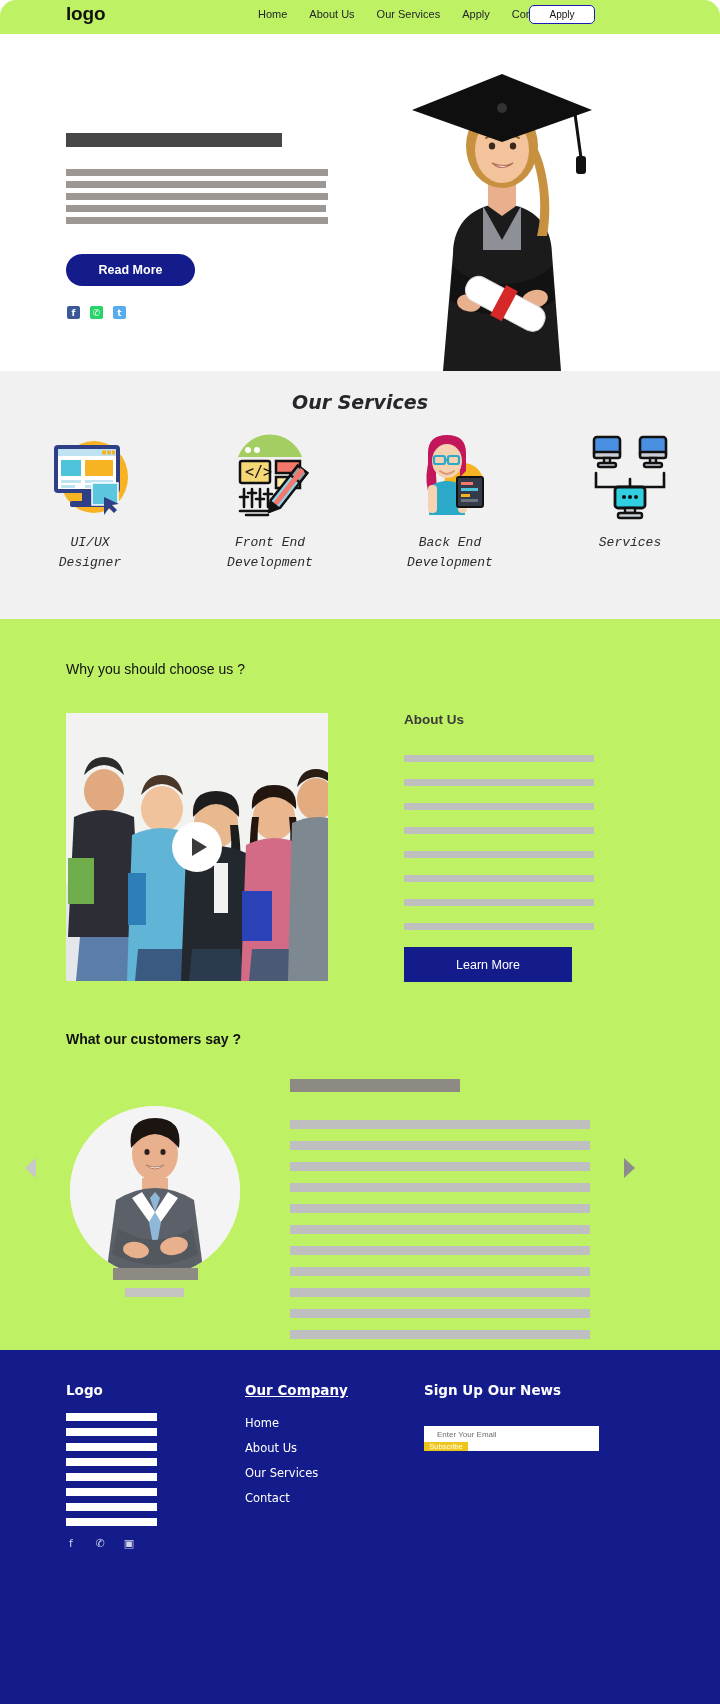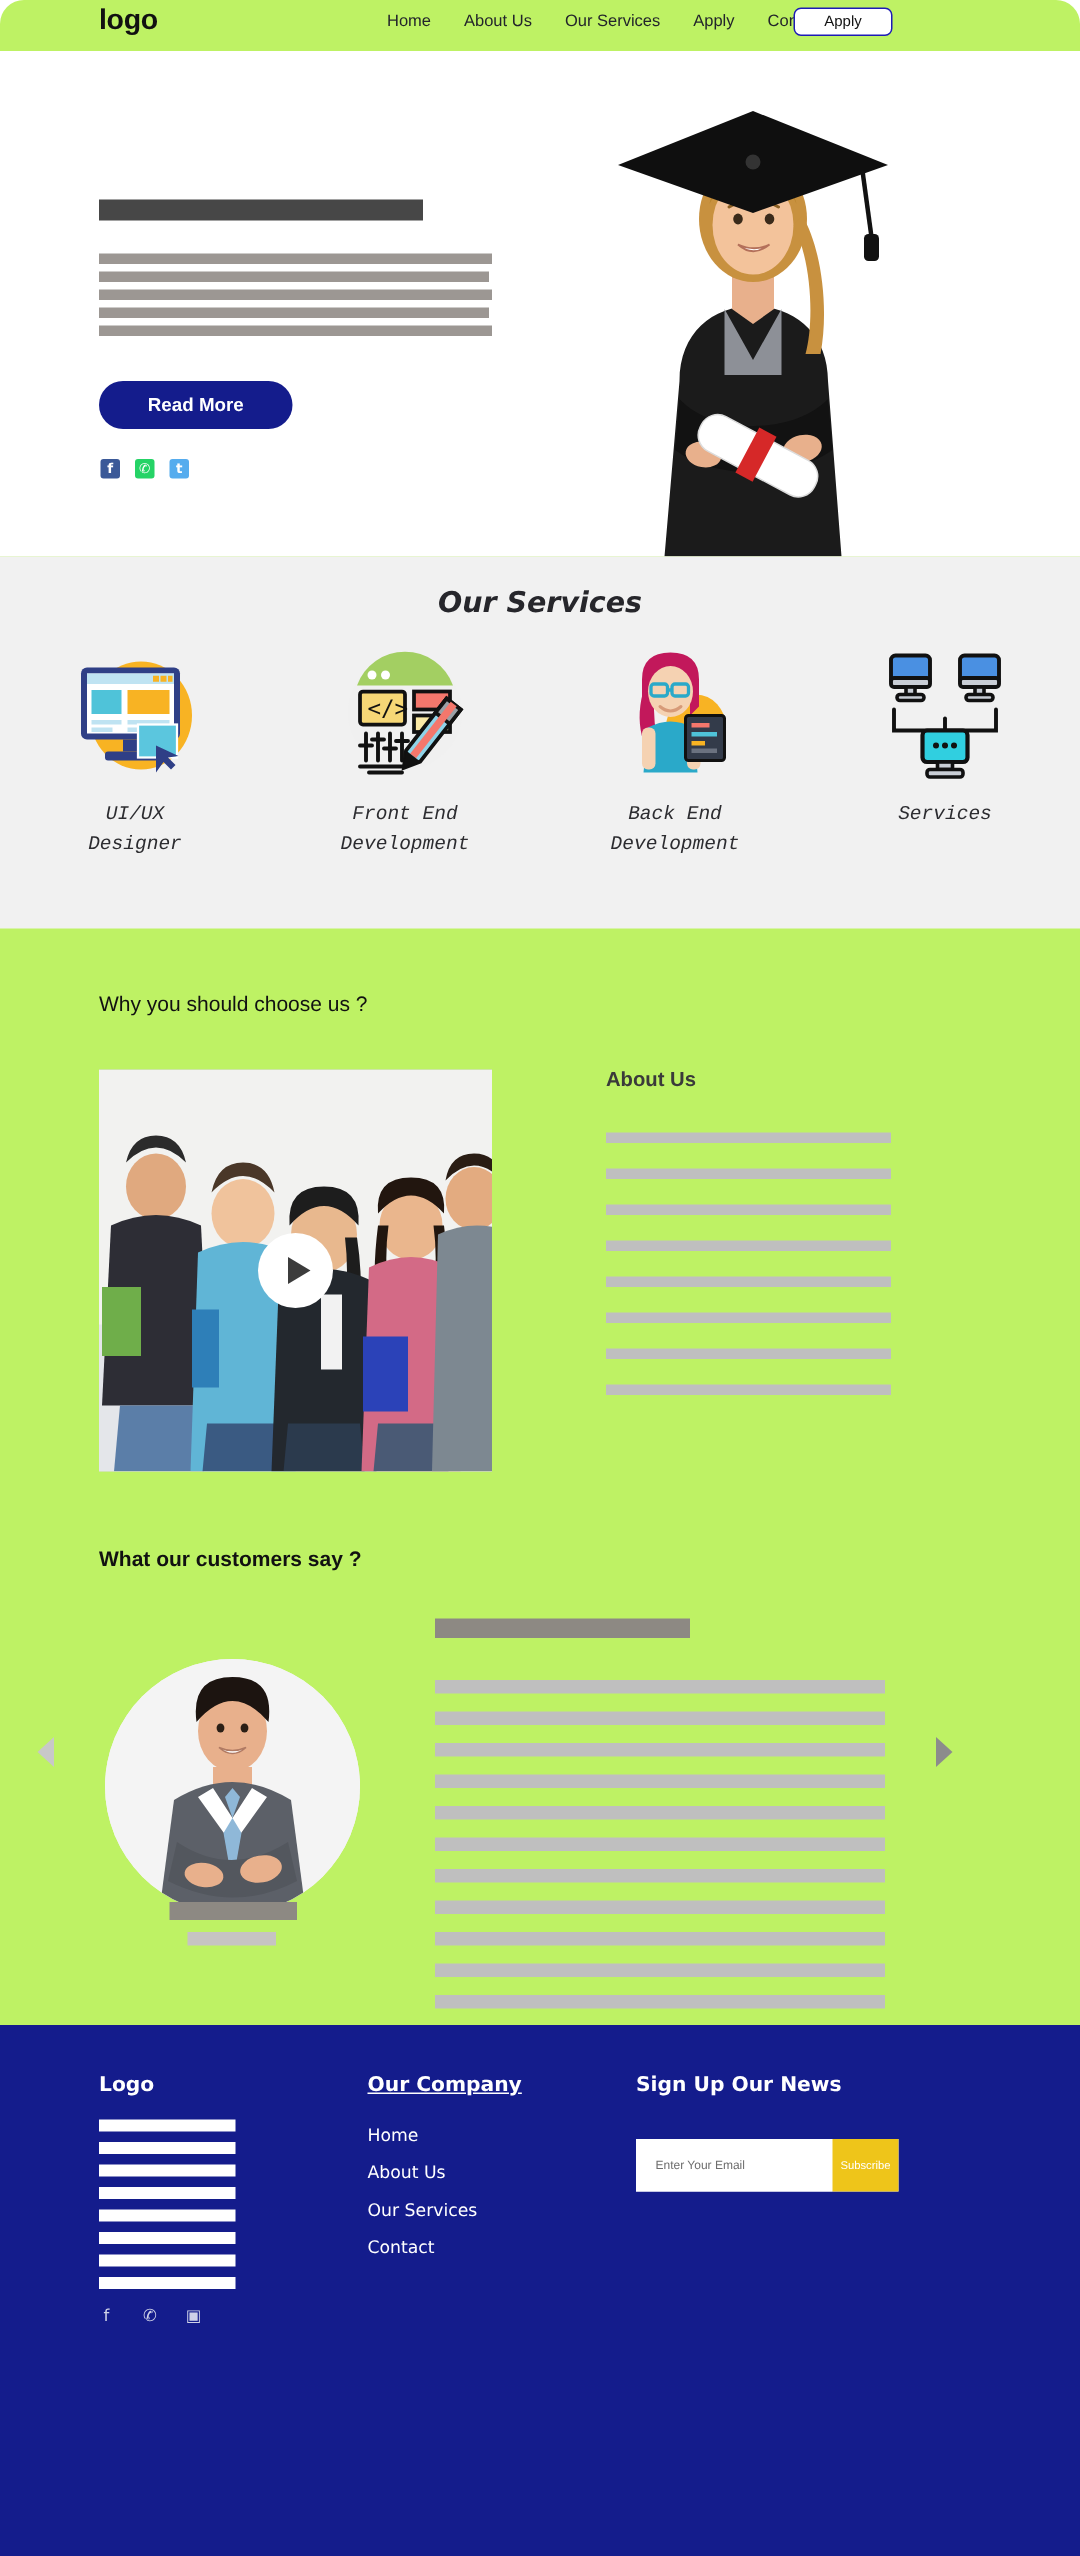--- a/index.html
+++ b/index.html
@@ -163,21 +163,21 @@
   .f-logo-bar { width:91px; height:8px; background:#fff; margin-bottom:7px; }
 
   .f-links { position:absolute; left:245px; top:66px; }
   .f-link {
     color:#fff; font-size:11.5px; margin-bottom:11px; cursor:pointer;
     font-family:"DejaVu Sans", sans-serif;
   }
 
   .subscribe-wrap {
     position:absolute; left:424px; top:76px;
-    width:175px; height:35px; display:flex; background:#fff;
+    width:175px; height:25px; display:flex; background:#fff;flex-direction:column;
   }
   .email-input {
     flex:1; border:none; outline:none; background:#fff;
     font-size:8px; color:#555; padding-left:13px;
     font-family:"Liberation Sans", sans-serif;
   }
   .email-input::placeholder { color:#6d6d6d; }
   .subscribe-btn {
     width:44px; background:#eec51a; border:none; color:#fff;
     font-size:7.5px; cursor:pointer; font-family:"Liberation Sans", sans-serif;
@@ -444,20 +444,21 @@
   <div class="about-lines">
     <div class="about-line"></div>
     <div class="about-line"></div>
     <div class="about-line"></div>
     <div class="about-line"></div>
     <div class="about-line"></div>
     <div class="about-line"></div>
     <div class="about-line"></div>
     <div class="about-line"></div>
   </div>
+  <button class="learn-more">Learn More</button>
 
   <div class="testi-heading">What our customers say ?</div>
 
   <div class="avatar-circle">
     <svg width="170" height="170" viewBox="0 0 170 170">
       <rect width="170" height="170" fill="#f4f4f4"></rect>
       <ellipse cx="85" cy="48" rx="23" ry="27" fill="#e8b08c"></ellipse>
       <path d="M61 42 q24 -28 48 0 q4 -30 -24 -30 q-28 0 -24 30z" fill="#1c1410"></path>
       <ellipse cx="77" cy="46" rx="2.6" ry="3" fill="#2b1f16"></ellipse>
       <ellipse cx="93" cy="46" rx="2.6" ry="3" fill="#2b1f16"></ellipse>

